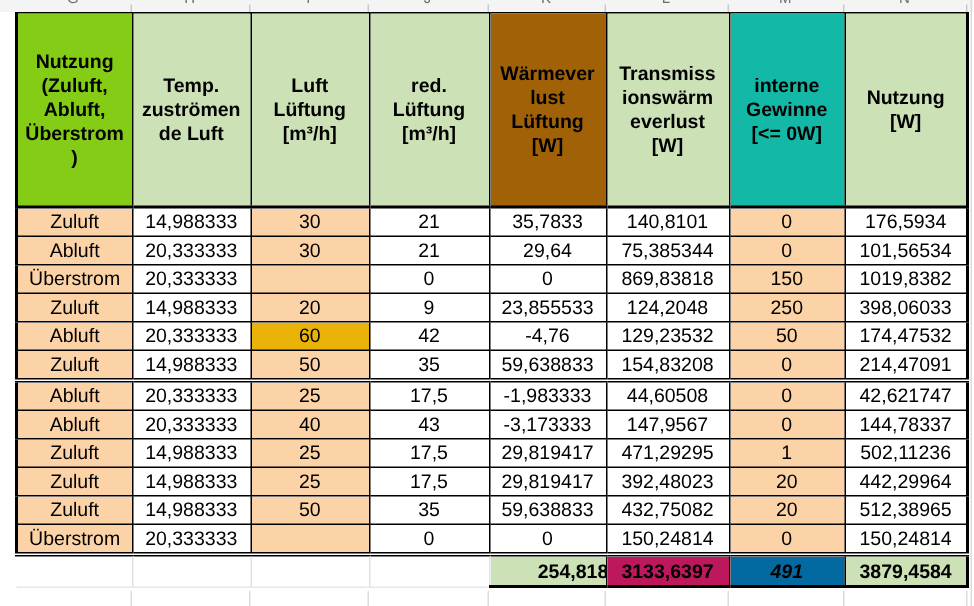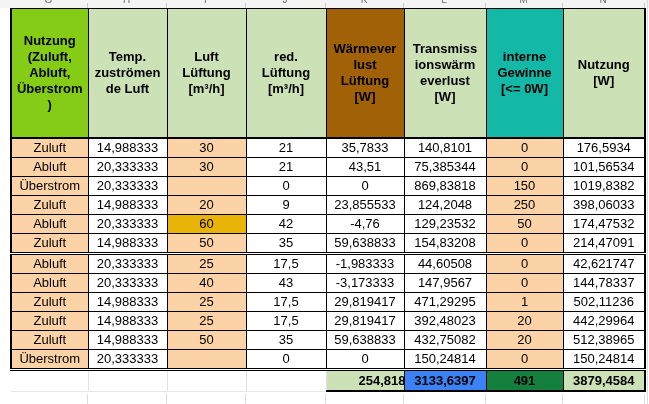--- a/index.html
+++ b/index.html
@@ -139,21 +139,21 @@
         <td>35,7833</td>
         <td>140,8101</td>
         <td style="background: rgb(252, 211, 166);">0</td>
         <td>176,5934</td>
       </tr>
       <tr>
         <td style="background: rgb(252, 211, 166);">Abluft</td>
         <td>20,333333</td>
         <td style="background: rgb(252, 211, 166);">30</td>
         <td>21</td>
-        <td>43,51</td>
+        <td>29,64</td>
         <td>75,385344</td>
         <td style="background: rgb(252, 211, 166);">0</td>
         <td>101,56534</td>
       </tr>
       <tr>
         <td style="background: rgb(252, 211, 166);">Überstrom</td>
         <td>20,333333</td>
         <td style="background: rgb(252, 211, 166);"></td>
         <td>0</td>
         <td>0</td>
@@ -252,22 +252,22 @@
         <td>150,24814</td>
       </tr>
     </tbody>
   <tfoot>
     <tr>
         <td class="blank"></td>
         <td class="blank"></td>
         <td class="blank"></td>
         <td class="blank"></td>
         <td class="total" style="background: rgb(205, 225, 182); padding-left: 32px;">254,81867</td>
-        <td class="total" style="background: #3b82f6; margin-left: 32px;">3133,6397</td>
-        <td class="total" style="background: #15803d;">491</td>
+        <td class="total" style="background: #be185d; margin-left: 32px;">3133,6397</td>
+        <td class="total" style="background: #0369a1; font-style: italic;">491</td>
         <td class="total" style="background: rgb(205, 225, 182);">3879,4584</td>
       </tr>
   </tfoot>
 </table>
 
 <div class="below-grid">
     <span class="vline" style="left: 87px;"></span>
     <span class="vline" style="left: 166px;"></span>
     <span class="vline" style="left: 245px;"></span>
     <span class="vline" style="left: 325px;"></span>

